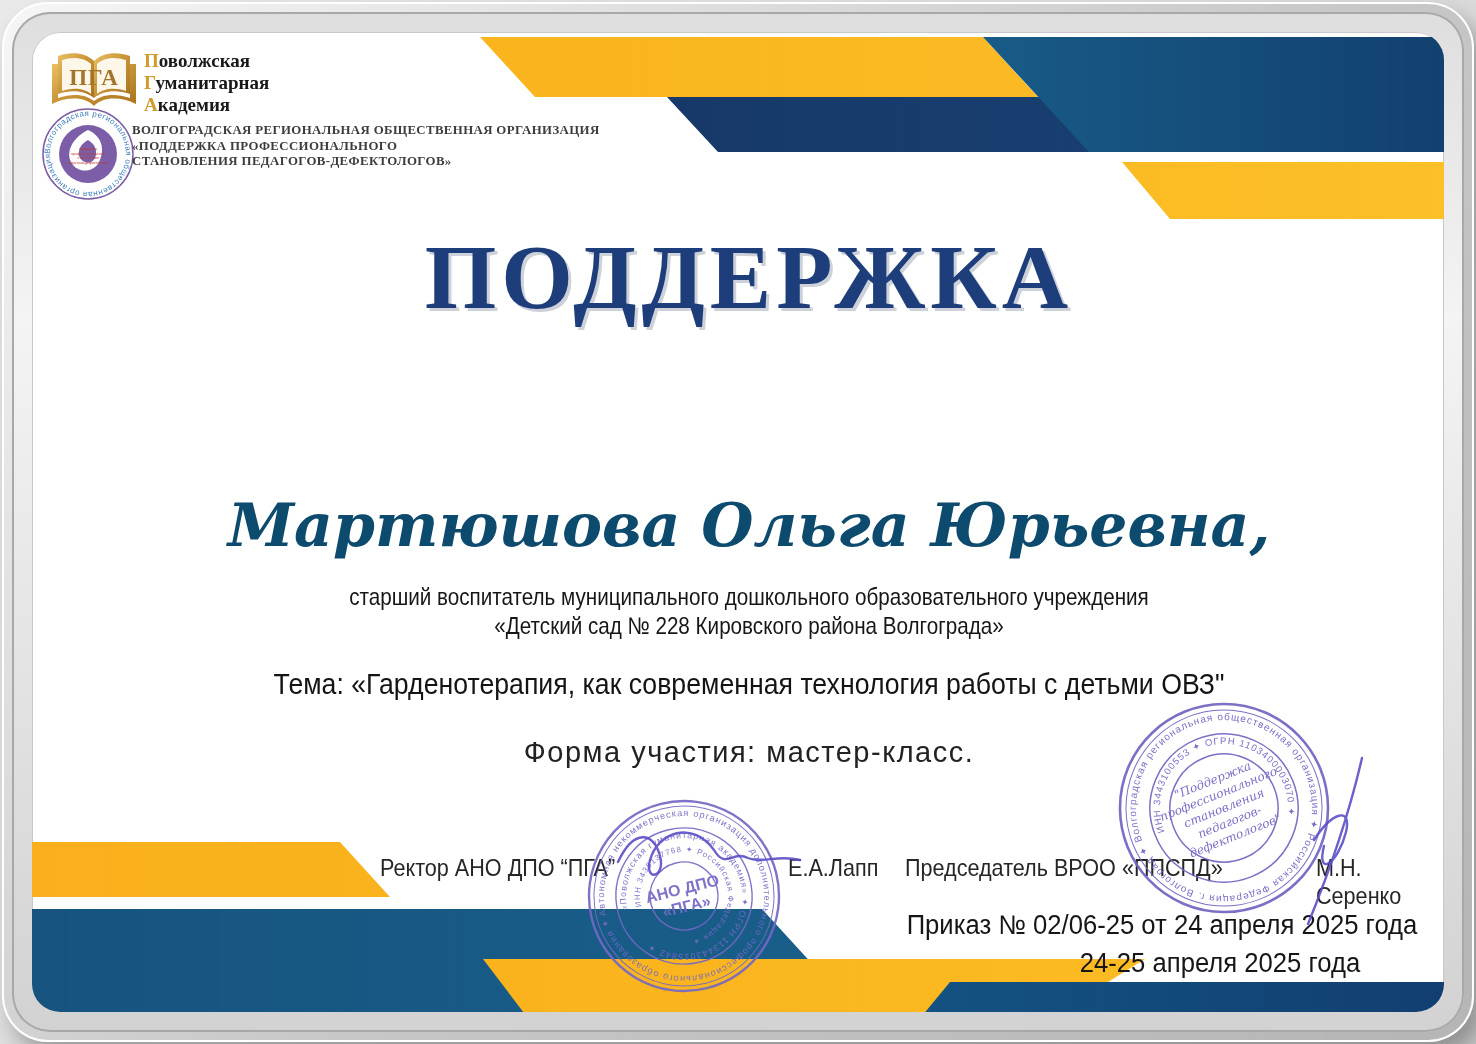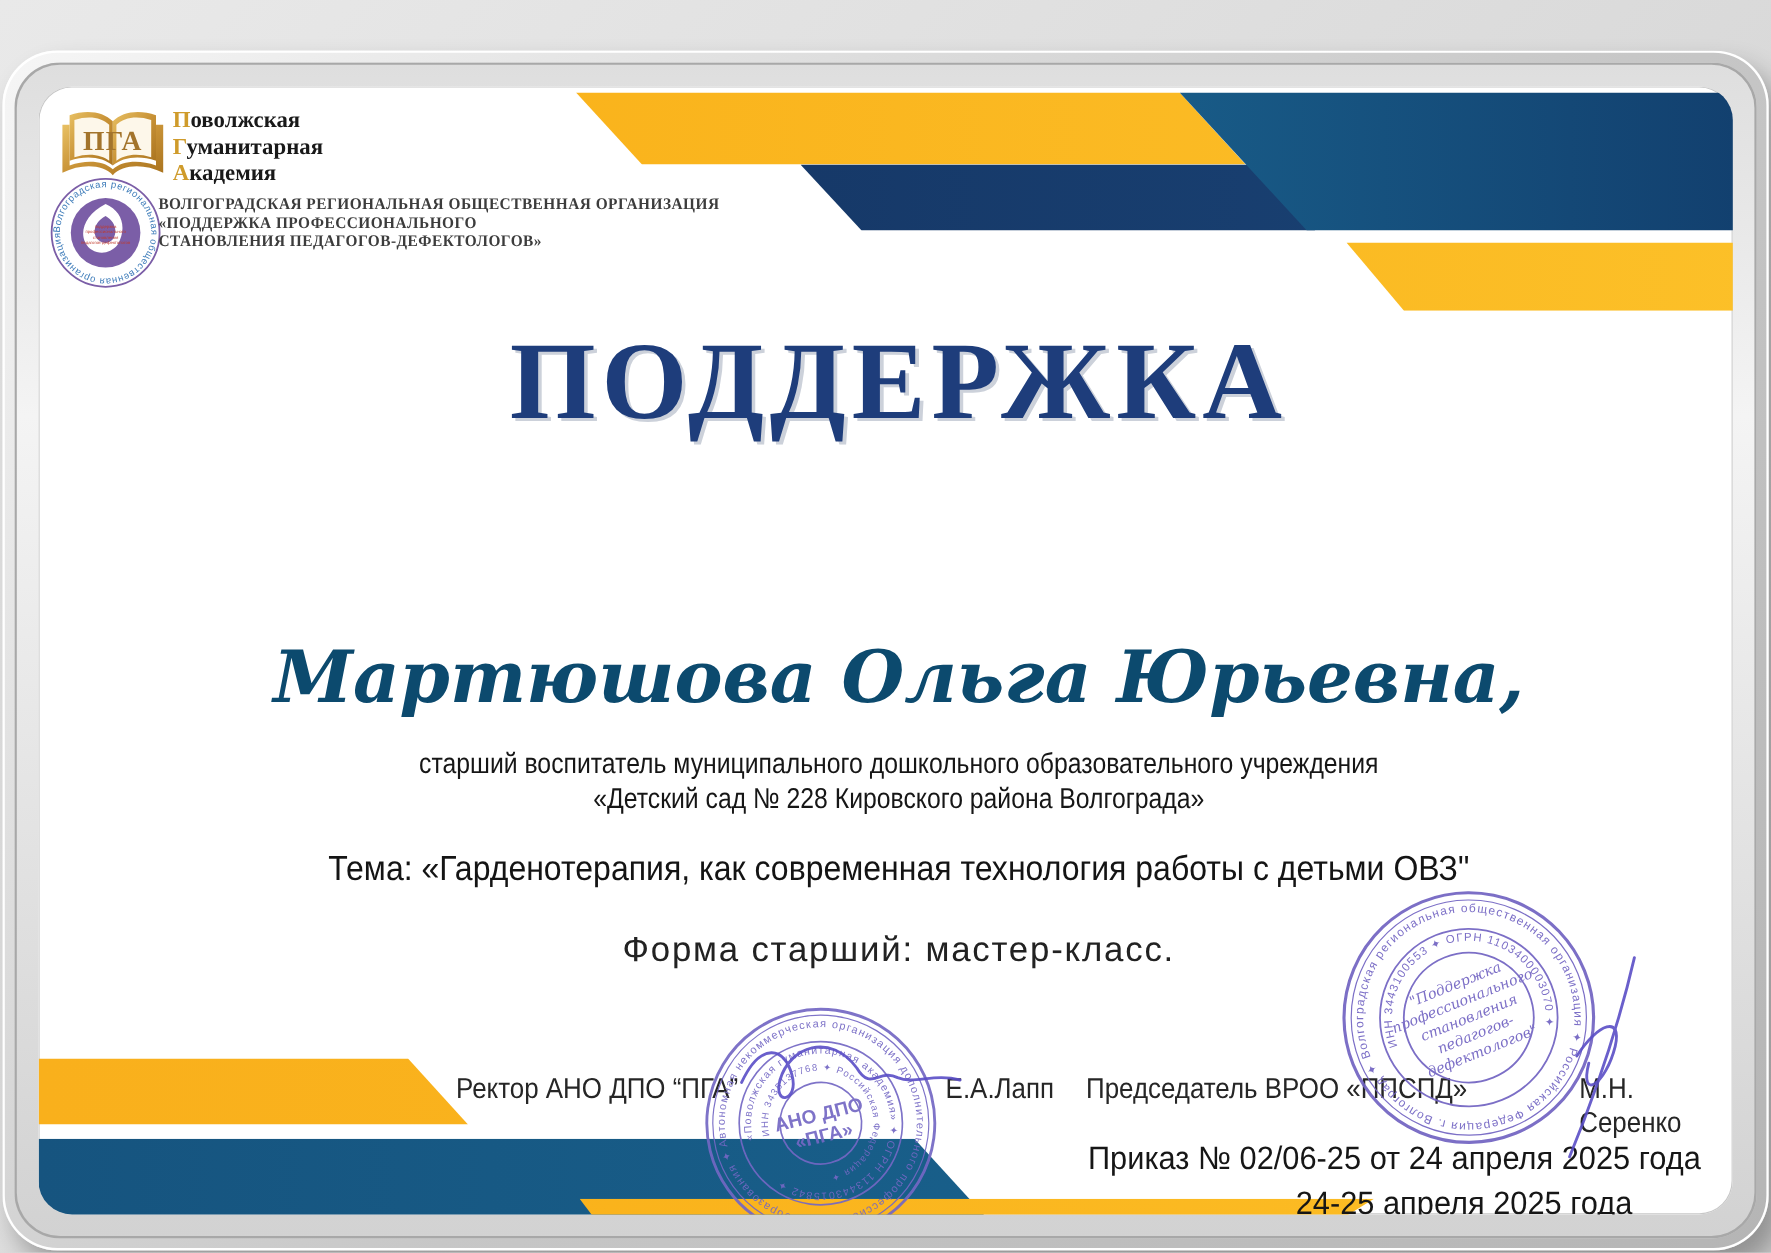--- a/index.html
+++ b/index.html
@@ -1,21 +1,21 @@
 <!DOCTYPE html>
 <html><head>
 <meta charset="utf-8">
 <style>
   html,body{margin:0;padding:0;background:#d9d9d9;}
   .stage{position:relative;width:1476px;height:1044px;background:linear-gradient(135deg,#e9e9e9,#cfcfcf);overflow:hidden;
          font-family:"Liberation Sans",sans-serif;}
   
   .frame{position:absolute;inset:2px;border-radius:46px;
          background:linear-gradient(135deg,#f6f6f6,#c7c7c7 55%,#b5b5b5);
-         box-shadow:10px 14px 22px rgba(0,0,0,.30), inset 0 0 0 2px #ffffff;margin-top:40px;}
+         box-shadow:10px 14px 22px rgba(0,0,0,.30), inset 0 0 0 2px #ffffff;}
   .frame2{position:absolute;inset:10px;border-radius:38px;
           background:linear-gradient(180deg,#dedede,#f4f4f4 30%,#d2d2d2);
           box-shadow:inset 0 0 0 2px #a8a8a8;}
   .card{position:absolute;inset:20px;border-radius:28px;background:#ffffff;overflow:hidden;
         box-shadow:inset 0 0 0 1px #c8c8c8;}
 
   
   .dec{position:absolute;}
   .dec-yellow-top{left:0;top:0;width:1434px;height:1006px;
     background:linear-gradient(90deg,#f9ae16,#fcc02a);
@@ -159,21 +159,21 @@
         <div class="title">ПОДДЕРЖКА</div>
 
 
         <div class="name">Мартюшова Ольга Юрьевна,</div>
         <div class="position">
           <div>старший воспитатель муниципального дошкольного образовательного учреждения</div>
           <div>«Детский сад № 228 Кировского района Волгограда»</div>
         </div>
 
         <div class="topic">Тема: «Гарденотерапия, как современная технология работы с детьми ОВЗ"</div>
-        <div class="participation">Форма старший: мастер-класс.</div>
+        <div class="participation">Форма участия: мастер-класс.</div>
 
         <div class="sigtext sig-left-title">Ректор АНО ДПО “ПГА”</div>
         <div class="sigtext sig-left-name">Е.А.Лапп</div>
         <div class="sigtext sig-right-title">Председатель ВРОО «ППСПД»</div>
         <div class="sigtext sig-right-name">М.Н. Серенко</div>
 
         <div class="footer-order">Приказ № 02/06-25 от 24 апреля 2025 года</div>
         <div class="footer-dates">24-25 апреля 2025 года</div>
 
         <svg class="stamp stamp-left" width="200" height="200" viewBox="0 0 200 200">

